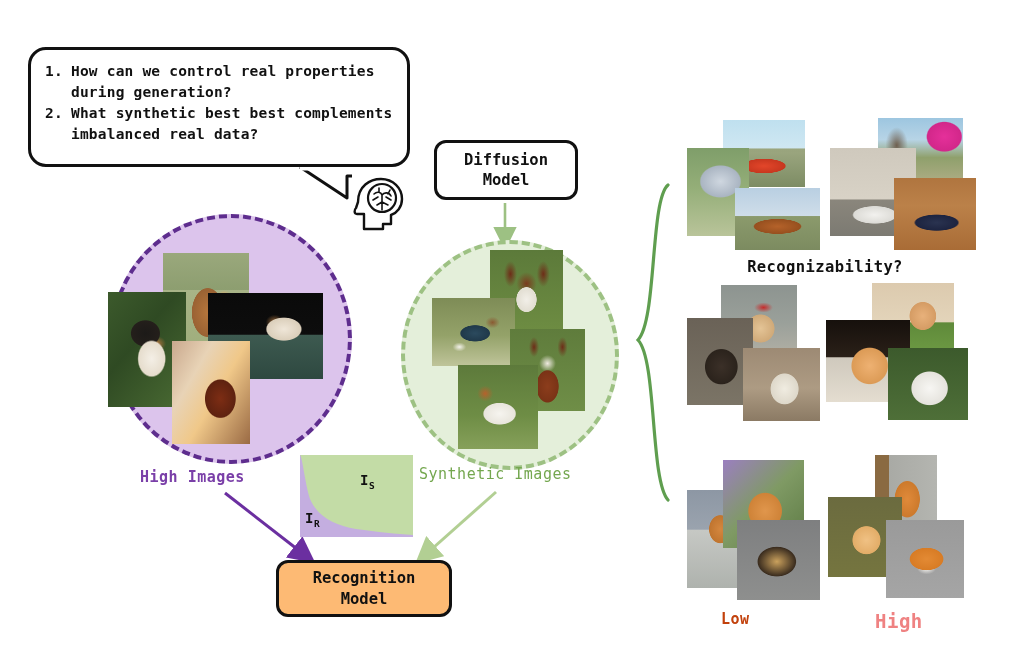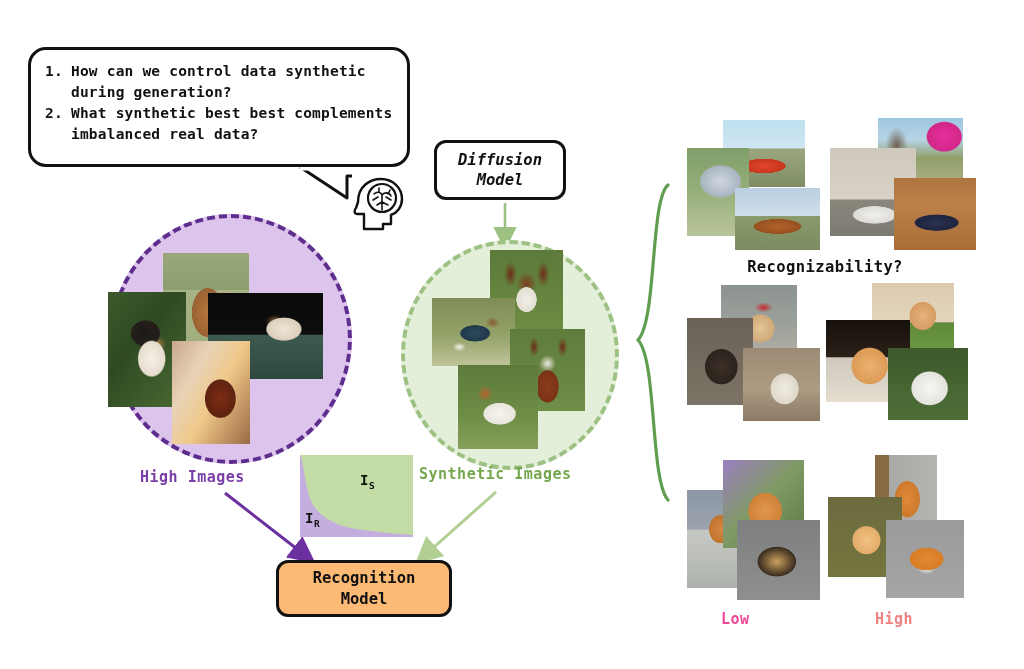--- a/index.html
+++ b/index.html
@@ -26,25 +26,24 @@
   }
   #bubble-list li{display:flex;margin-bottom:1px;}
   #bubble-list .num{width:26px;flex:0 0 26px;}
   #bubble-list .txt{flex:1;}
 
   
   #brain-icon{left:348px;top:172px;width:62px;height:62px;}
 
   
   #diffusion-box{
-    left:434px;top:140px;width:132px;height:60px;
+    left:434px;top:140px;width:144px;height:60px;
     border:3.5px solid #111;border-radius:12px;background:#fff;
     display:flex;align-items:center;justify-content:center;
     box-sizing:border-box;
-    font-style:italic;
   }
   #diffusion-box .lbl{
     font-size:15.5px;font-weight:bold;line-height:20px;text-align:center;color:#111;
   }
 
   
   #recognition-box{
     left:276px;top:560px;width:176px;height:57px;
     border:3.5px solid #111;border-radius:12px;background:#fdba74;
     display:flex;align-items:center;justify-content:center;
@@ -66,40 +65,40 @@
     left:401px;top:240px;width:218px;height:230px;
     border-radius:50%;
     background:#e4efda;
     border:4px dashed #9dc183;
     box-sizing:border-box;
   }
   #real-label{
     left:140px;top:468px;font-size:15px;font-weight:bold;color:#7a3fa8;letter-spacing:.5px;
   }
   #synthetic-label{
-    left:419px;top:465px;font-size:15px;font-weight:bold;color:#74a74f;letter-spacing:.5px;
+    left:419px;top:465px;font-size:15px;font-weight:normal;color:#74a74f;letter-spacing:.5px;
   }
 
   
   .thumb{position:absolute;background-size:cover;background-position:center;}
 
   
   #mini-plot{left:300px;top:455px;width:113px;height:82px;}
 
   
   .qhead{
     font-size:15.5px;font-weight:bold;color:#111;letter-spacing:.4px;
     text-align:center;width:340px;
   }
   #head-diversity{left:655px;top:93px;}
   #head-recognizability{left:655px;top:258px;}
   #head-domaingap{left:655px;top:432px;}
 
-  #low-label{left:721px;top:610px;font-size:15px;font-weight:bold;color:#ec4899;letter-spacing:.5px;}
-  #high-label{left:875px;top:610px;font-size:15px;font-weight:bold;color:#ef8282;letter-spacing:.5px;}
+  #low-label{left:721px;top:610px;font-size:15px;font-weight:bold;color:#c2410c;letter-spacing:.5px;}
+  #high-label{left:875px;top:610px;font-size:19px;font-weight:bold;color:#ef8282;letter-spacing:.5px;}
 
   svg.overlay{position:absolute;left:0;top:0;width:1024px;height:669px;pointer-events:none;}
 </style>
 </head>
 <body>
 
 <div class="stage">
 
   <svg class="overlay" viewBox="0 0 1024 669">
     <defs>
@@ -123,21 +122,21 @@
 
     <line x1="496" y1="492" x2="424" y2="556" stroke="#b2cf93" stroke-width="3" marker-end="url(#arrowGreen2)"></line>
 
     <path d="M668,185 C650,200 657,320 638,340 C657,360 650,480 668,500" fill="none" stroke="#5f9e4f" stroke-width="3.2" stroke-linecap="round"></path>
   </svg>
 
   <div class="abs" id="speech-bubble">
     <ul id="bubble-list">
       <li>
         <span class="num">1.</span>
-        <span class="txt">How can we control data synthetic during generation?</span>
+        <span class="txt">How can we control real properties during generation?</span>
       </li>
       <li>
         <span class="num">2.</span>
         <span class="txt">What synthetic best best complements imbalanced real data?</span>
       </li>
     </ul>
   </div>
 
   <div class="abs" id="brain-icon">
     <svg viewBox="0 0 62 62" width="62" height="62">

